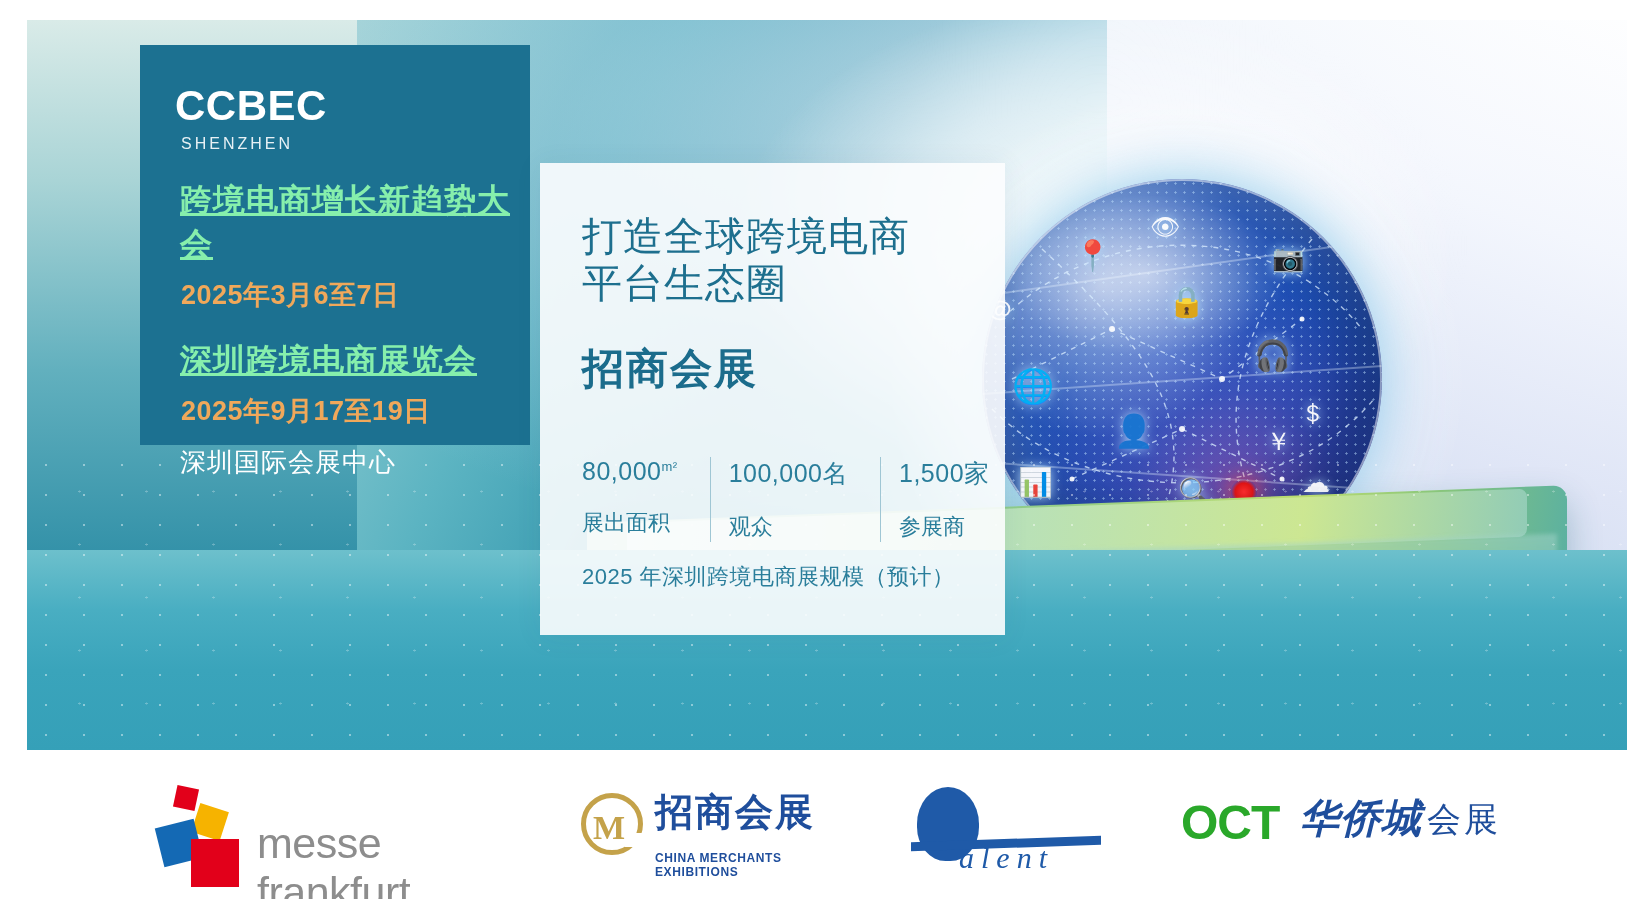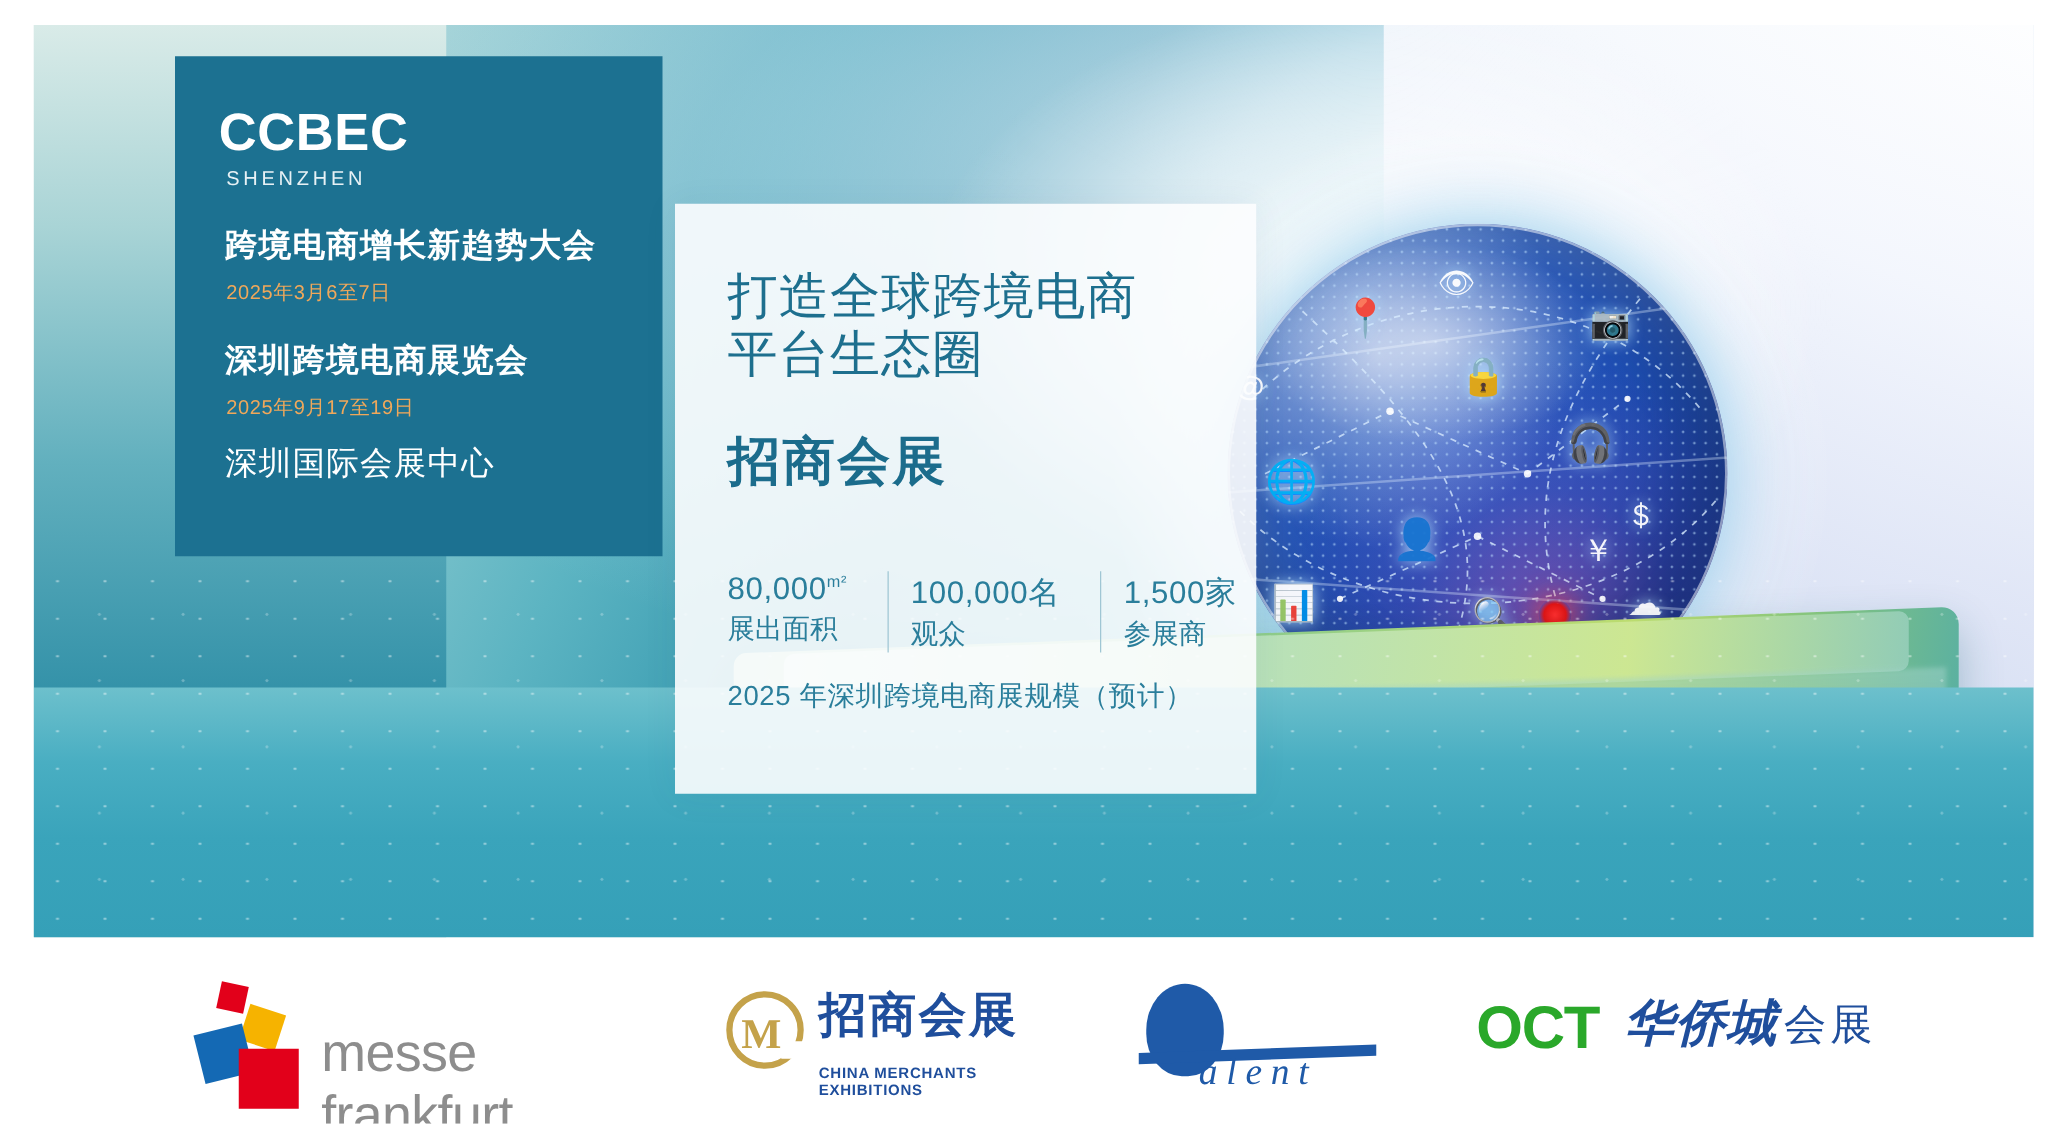--- a/index.html
+++ b/index.html
@@ -79,37 +79,37 @@
      background:radial-gradient(circle,#ff2d2d 0%,#e01414 48%,rgba(224,20,20,0) 72%);
      box-shadow:0 0 22px rgba(255,60,60,.9);}
   .gicon{position:absolute;color:#ffffff;opacity:.95;line-height:1;filter:drop-shadow(0 0 6px rgba(180,225,255,.9));}
   .arcs{position:absolute;inset:0;}
 
   
   .infopanel{position:absolute;left:113px;top:25px;width:390px;height:400px;background:#1c7191;}
   .brand{color:#ffffff;font-weight:bold;font-size:42px;letter-spacing:.5px;line-height:1;
          margin:40px 0 0 35px;font-family:"Liberation Sans",sans-serif;}
   .brandsub{color:#e7f1f5;font-size:16px;letter-spacing:3px;margin:8px 0 0 41px;}
-  .ev-title{color:#ffffff;font-size:26px;font-weight:bold;margin:26px 0 0 40px;letter-spacing:1px;}
-  .ev-date{color:#f0a85a;font-size:16px;font-weight:normal;margin:10px 0 0 41px;letter-spacing:.5px;}
+  .ev-title{color:#86efac;font-size:32px;font-weight:bold;margin:26px 0 0 40px;letter-spacing:1px;text-decoration:underline;}
+  .ev-date{color:#f0a85a;font-size:27px;font-weight:bold;margin:10px 0 0 41px;letter-spacing:.5px;}
   .ev-venue{color:#ffffff;font-size:26px;margin:16px 0 0 40px;letter-spacing:1px;}
 
   
   .card{position:absolute;left:513px;top:143px;width:465px;height:472px;
         background:rgba(252,253,254,.90);box-shadow:0 2px 26px rgba(40,90,110,.07);}
   .card-h1{color:#1d6f8e;font-size:40px;line-height:1.18;letter-spacing:1px;margin:50px 0 0 42px;
            font-family:"Liberation Serif",serif;}
   .card-h2{color:#1b6c8c;font-size:42px;font-weight:bold;letter-spacing:2px;margin:34px 0 0 42px;
            font-family:"Liberation Sans",sans-serif;}
   .stats{display:flex;margin:60px 0 0 42px;color:#2a7e9b;}
   .stat{padding-right:16px;margin-right:16px;}
   .stat + .stat{border-left:1px solid #9fc6d4;padding-left:18px;}
   .stat .num{font-size:25px;letter-spacing:.5px;white-space:nowrap;font-family:"Liberation Sans",sans-serif;}
   .stat .num sup{font-size:13px;vertical-align:super;}
-  .stat .lbl{font-size:22px;margin-top:2px;}
+  .stat .lbl{font-size:22px;margin-top:22px;}
   .card-cap{color:#2a7e9b;font-size:22px;margin:20px 0 0 42px;letter-spacing:.5px;}
 
   
   .footer{position:absolute;left:0;top:750px;width:1652px;height:149px;background:#ffffff;
           display:flex;align-items:center;justify-content:center;gap:60px;}
   .logo{display:flex;align-items:center;height:100px;}
 
   
   .mf{position:relative;width:370px;height:92px;}
   .mf .sq{position:absolute;}

